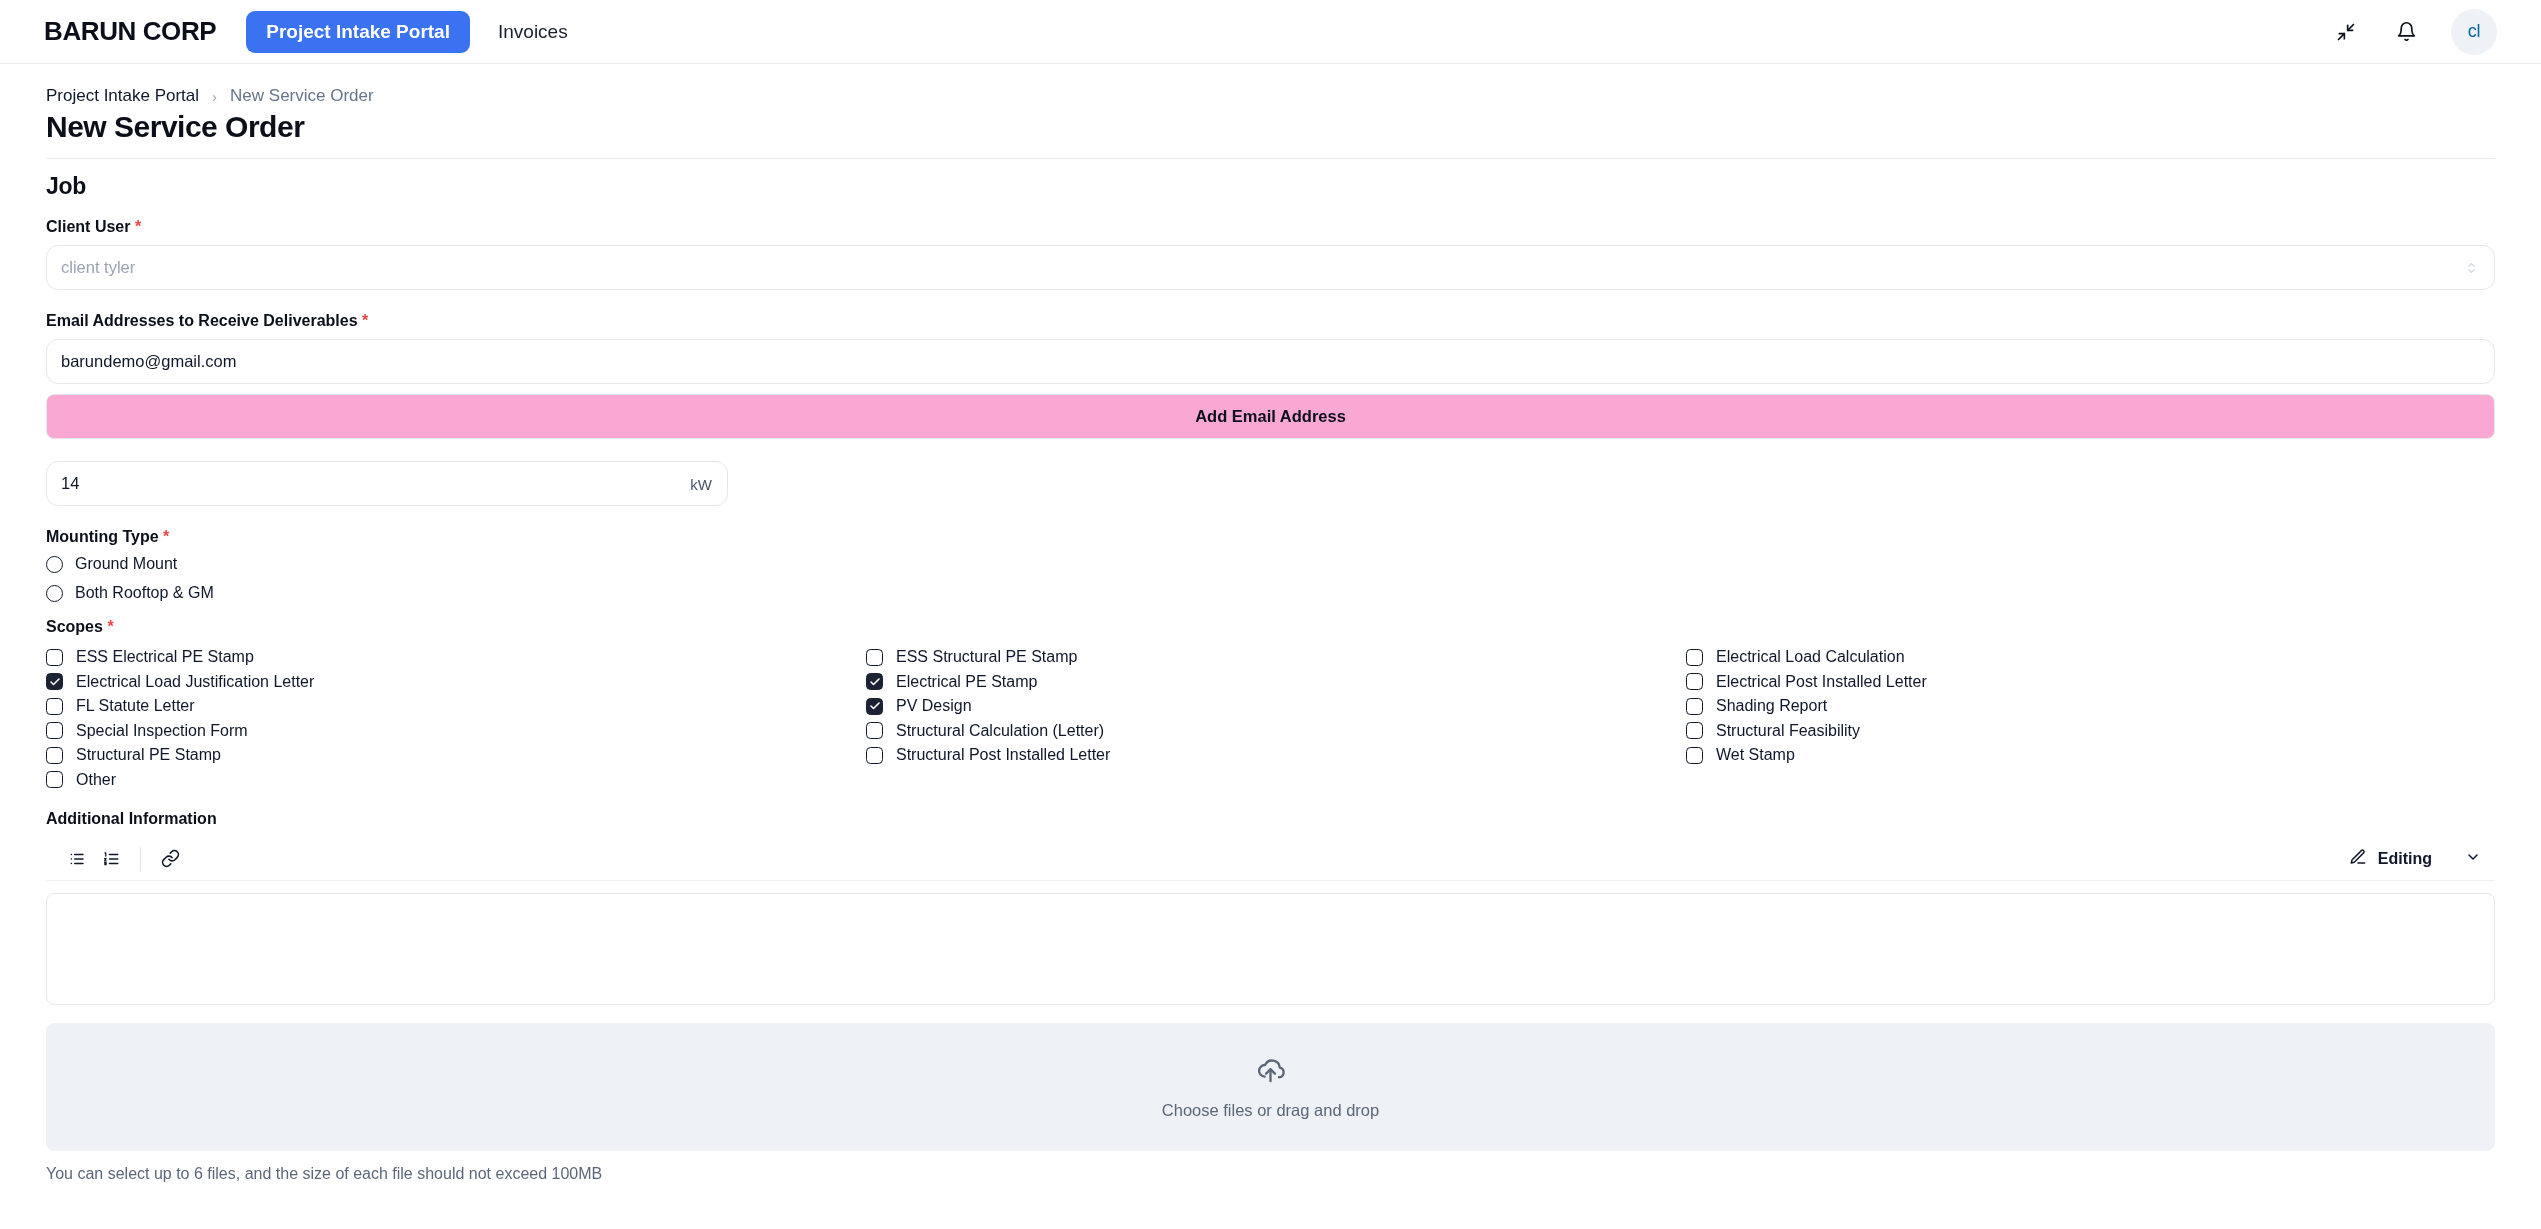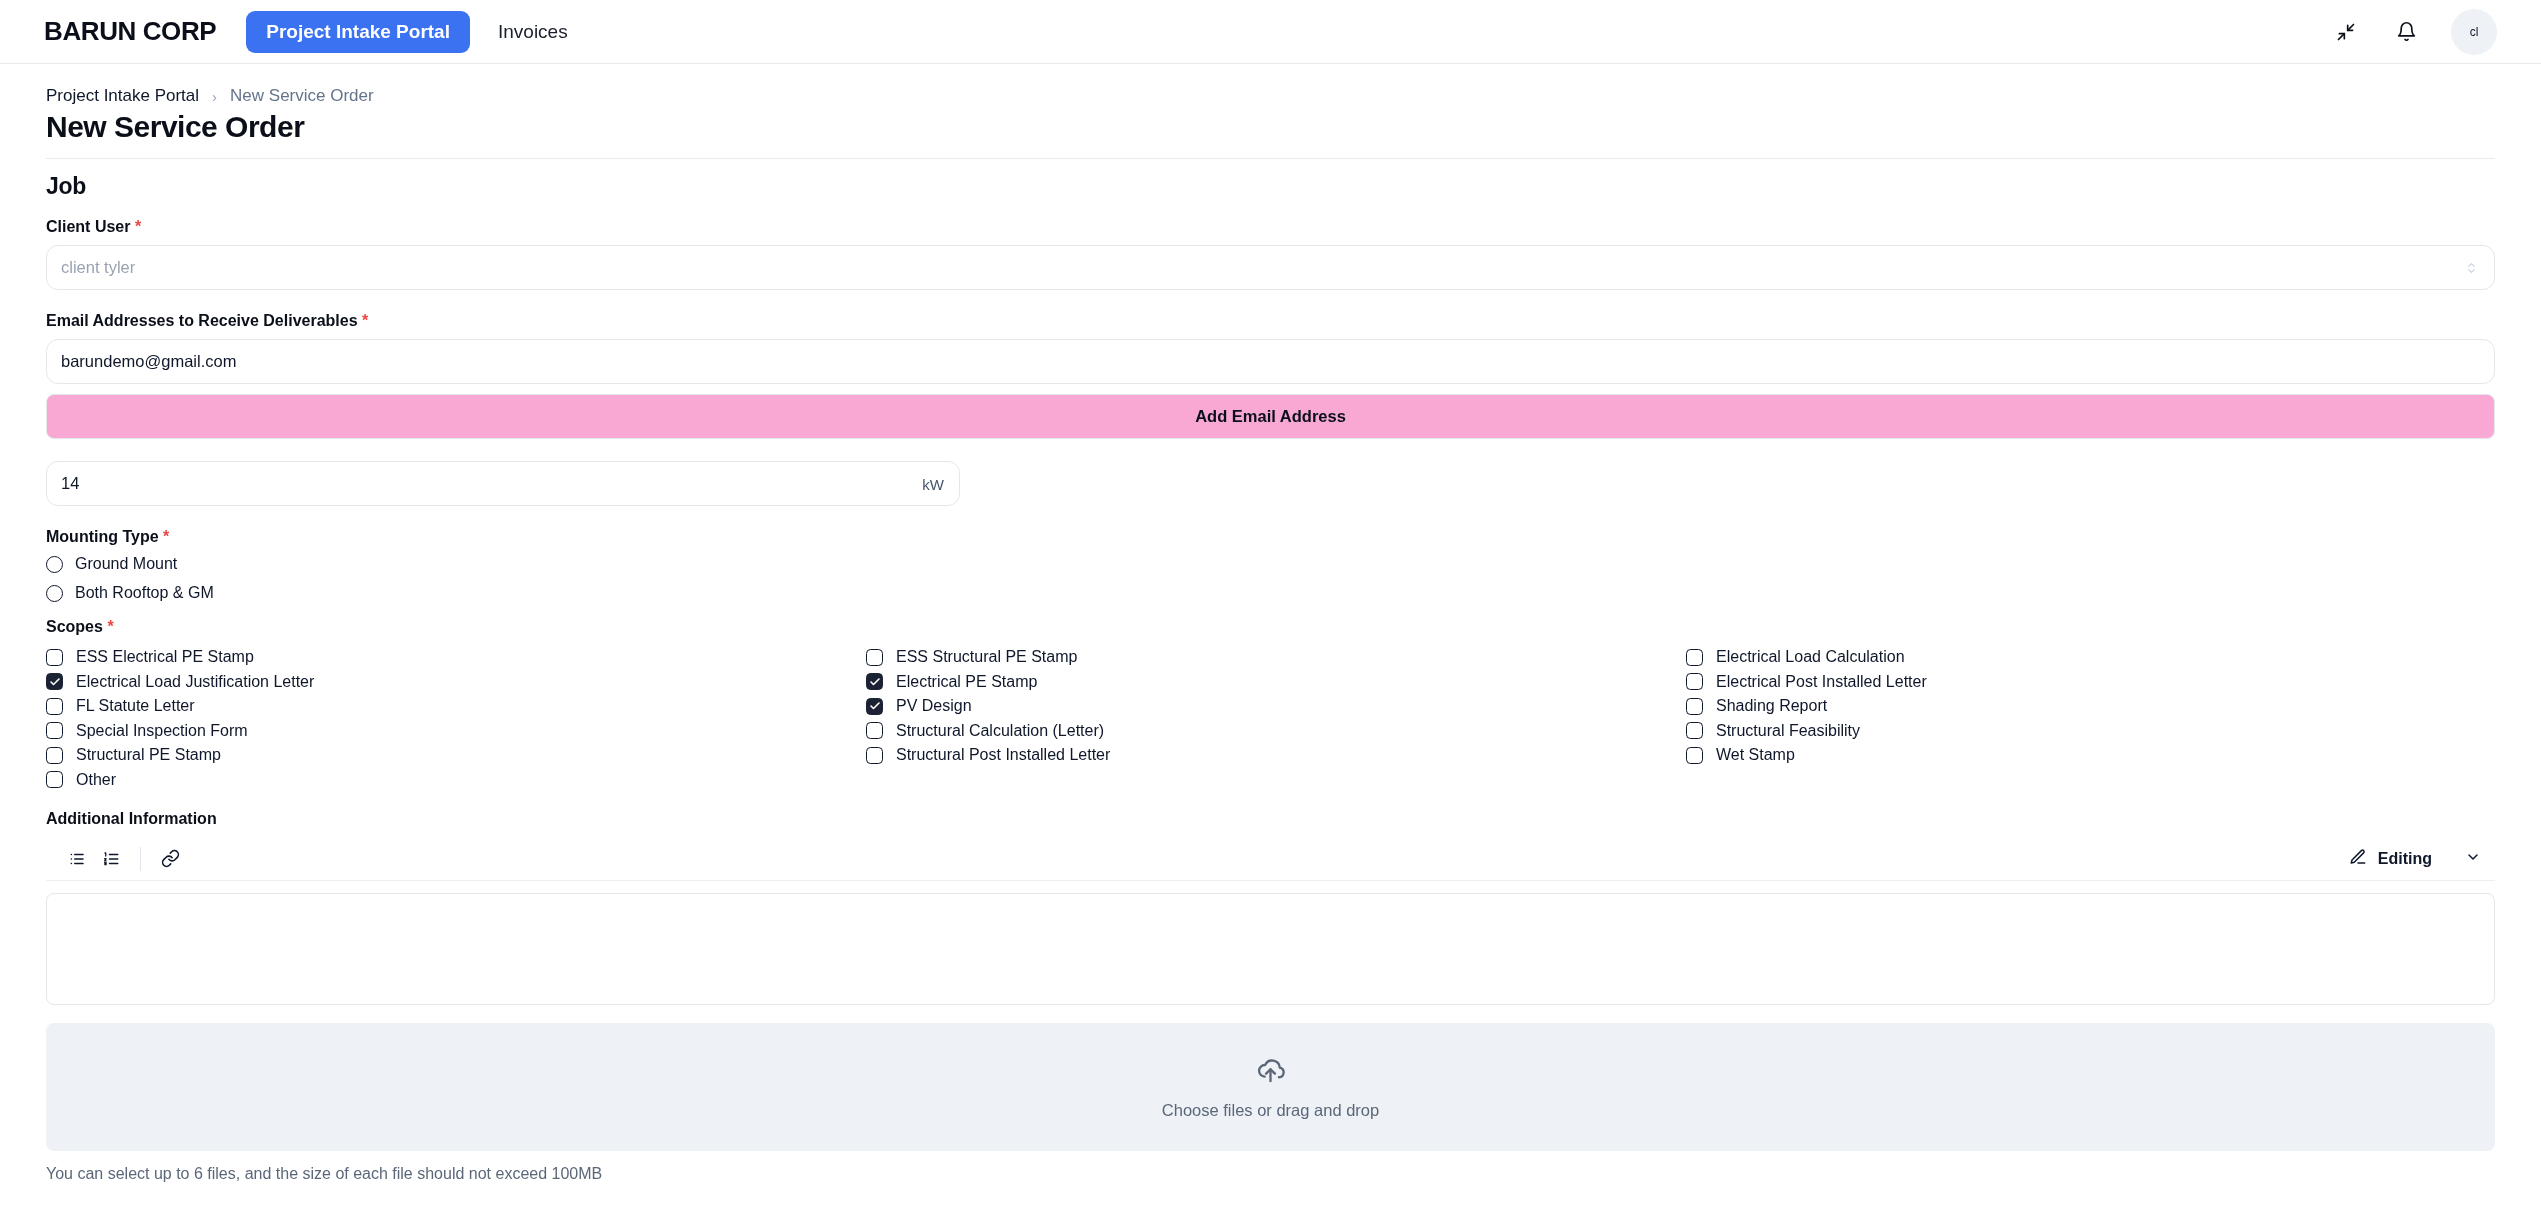--- a/index.html
+++ b/index.html
@@ -58,22 +58,22 @@
   }
   .icon-btn {
     width: 30px; height: 30px;
     display: flex; align-items: center; justify-content: center;
     cursor: pointer; color: #0b0f1a;
   }
   .avatar {
     width: 46px; height: 46px;
     border-radius: 50%;
     background: #eef1f6;
-    color: #0f172a;
-    font-size: 12px;
+    color: #0369a1;
+    font-size: 18px;
     display: flex; align-items: center; justify-content: center;
     cursor: pointer;
     letter-spacing: -0.2px;
   }
 
   
   .page { padding: 22px 46px 0 46px; }
 
   .breadcrumb {
     display: flex; align-items: center; gap: 13px;
@@ -140,21 +140,21 @@
     background: #f9a8d4;
     display: flex; align-items: center; justify-content: center;
     font-size: 16.5px;
     font-weight: 700;
     color: #0b0f1a;
     cursor: pointer;
     margin-bottom: 22px;
   }
 
   .sys-size-wrap {
-    width: 914px;
+    width: 682px;
     position: relative;
     margin-bottom: 22px;
   }
   .unit-suffix {
     position: absolute; right: 16px; top: 50%; transform: translateY(-50%);
     font-size: 15px; color: #475569;
   }
 
   
   .radio-row {

